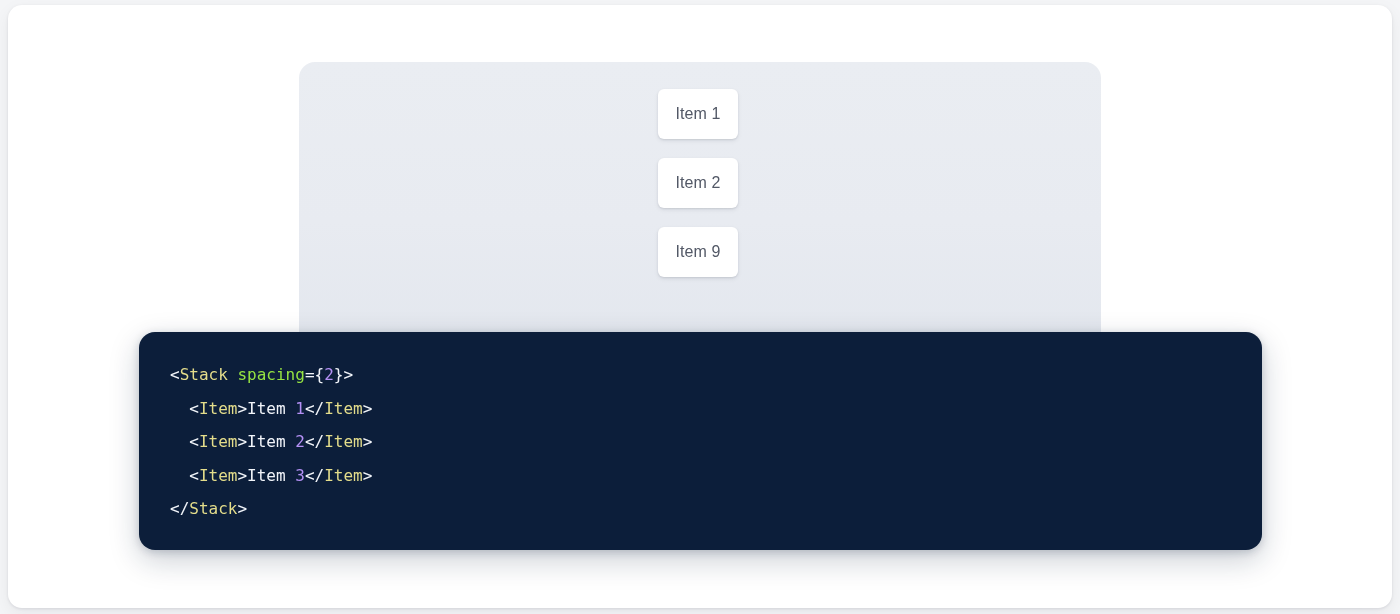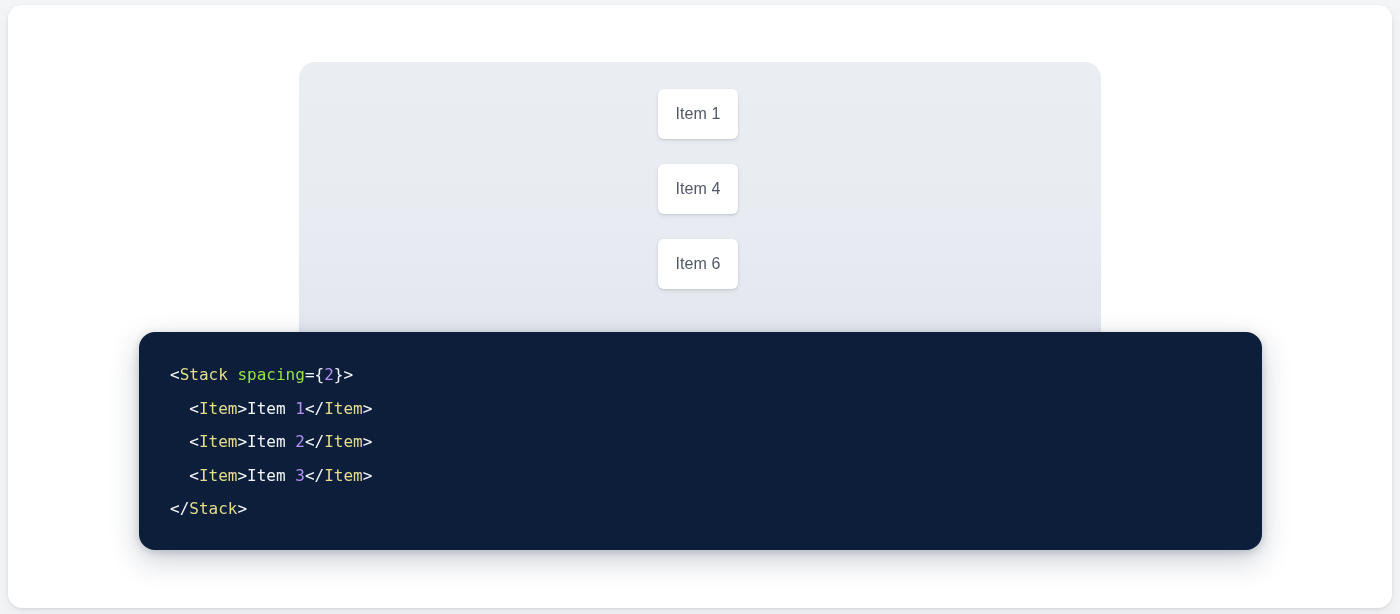--- a/index.html
+++ b/index.html
@@ -40,21 +40,21 @@
   }
 
   .stack {
     position: absolute;
     left: 0;
     right: 4px;
     top: 27px;
     display: flex;
     flex-direction: column;
     align-items: center;
-    gap: 25px;
+    gap: 19px;
   }
 
   .stack-item {
     width: 80px;
     height: 50px;
     background: #ffffff;
     border-radius: 6px;
     box-shadow: 0 1px 2px rgba(16, 24, 40, 0.10),
                 0 2px 5px rgba(16, 24, 40, 0.07);
     display: flex;
@@ -103,24 +103,24 @@
 <body>
 
 <div class="page-card">
 
   <div class="preview-panel">
     <div class="stack" id="stack-container">
         <div class="stack-item">
           <span>Item 1</span>
         </div>
         <div class="stack-item">
-          <span>Item 4</span>
+          <span>Item 2</span>
         </div>
         <div class="stack-item">
-          <span>Item 6</span>
+          <span>Item 9</span>
         </div>
       </div>
   </div>
 
   <div class="code-block">
     <pre class="code-pre" id="code-pre"><span class="code-line"><span class="tok-punc">&lt;</span><span class="tok-tag">Stack</span><span class="tok-punc"> </span><span class="tok-attr">spacing</span><span class="tok-punc">={</span><span class="tok-num">2</span><span class="tok-punc">}&gt;</span></span><span class="code-line"><span class="tok-punc">  </span><span class="tok-punc">&lt;</span><span class="tok-tag">Item</span><span class="tok-punc">&gt;</span><span class="tok-text">Item </span><span class="tok-num">1</span><span class="tok-punc">&lt;/</span><span class="tok-tag">Item</span><span class="tok-punc">&gt;</span></span><span class="code-line"><span class="tok-punc">  </span><span class="tok-punc">&lt;</span><span class="tok-tag">Item</span><span class="tok-punc">&gt;</span><span class="tok-text">Item </span><span class="tok-num">2</span><span class="tok-punc">&lt;/</span><span class="tok-tag">Item</span><span class="tok-punc">&gt;</span></span><span class="code-line"><span class="tok-punc">  </span><span class="tok-punc">&lt;</span><span class="tok-tag">Item</span><span class="tok-punc">&gt;</span><span class="tok-text">Item </span><span class="tok-num">3</span><span class="tok-punc">&lt;/</span><span class="tok-tag">Item</span><span class="tok-punc">&gt;</span></span><span class="code-line"><span class="tok-punc">&lt;/</span><span class="tok-tag">Stack</span><span class="tok-punc">&gt;</span></span></pre>
   </div>
 
 </div>
 

